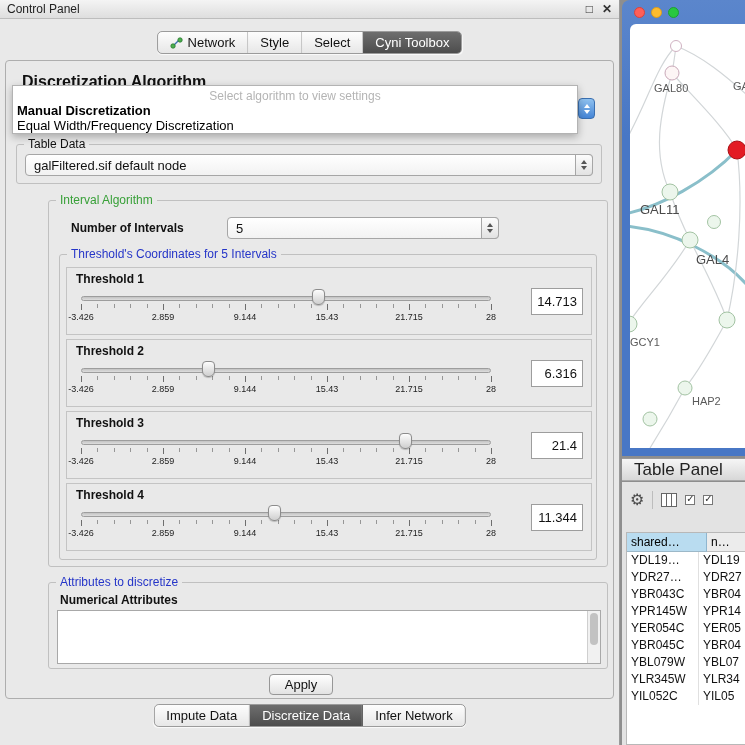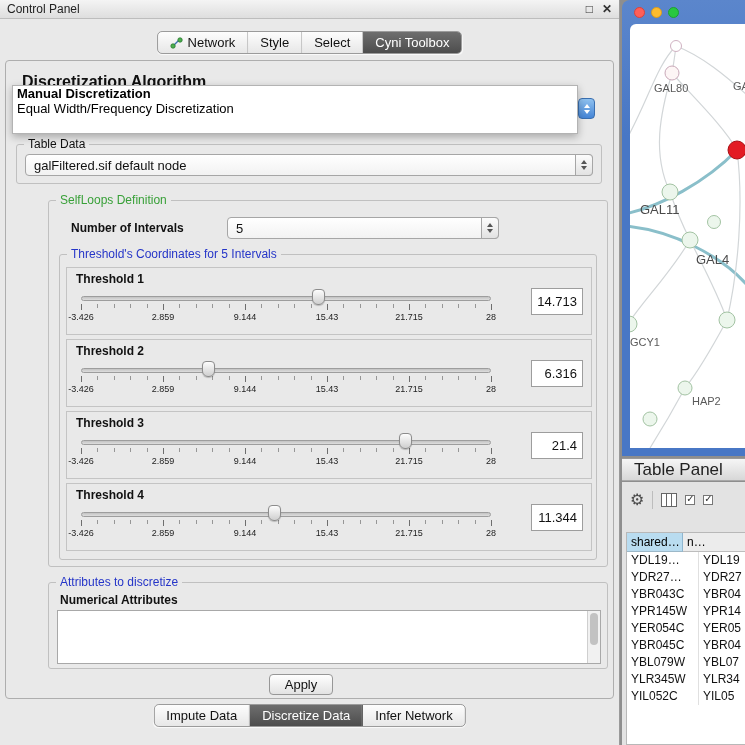--- a/index.html
+++ b/index.html
@@ -115,21 +115,21 @@
   .tsep { width:1px; height:18px; background:#bdbdbd; }
   .cols-icon { width:16px; height:14px; border:1px solid #666; background:#fff; position:relative; }
   .cols-icon:before { content:""; position:absolute; left:4px; top:0; bottom:0; width:1px; background:#666; }
   .cols-icon:after  { content:""; position:absolute; left:9px; top:0; bottom:0; width:1px; background:#666; }
   .chk { width:10px; height:10px; border:1px solid #777; background:#fff; position:relative; }
   .chk:after { content:"✓"; position:absolute; left:0; top:-3px; font-size:10px; color:#333; }
   .tbl-white { position:absolute; left:4px; top:50px; right:0; bottom:0; background:#fff;
     border:1px solid #b8b8b8; border-right:none; }
   .theader { display:flex; height:19px; }
   .hcell { font-size:12px; line-height:18px; padding:0 4px; white-space:nowrap; overflow:hidden; }
-  .hcell.c0 { width:56px; background:#b9dcf0; border-right:1px solid #8fb6cf; border-bottom:1px solid #9cb8c8; }
+  .hcell.c0 { width:80px; background:#b9dcf0; border-right:1px solid #8fb6cf; border-bottom:1px solid #9cb8c8; }
   .hcell.c1 { flex:1; background:#ececec; border-bottom:1px solid #bdbdbd; }
   .trow { display:flex; height:17px; }
   .tcell { font-size:12px; line-height:17px; padding:0 4px; white-space:nowrap; overflow:hidden; color:#111; }
   .tcell.c0 { width:72px; border-right:1px solid #e0e0e0; }
   .tcell.c1 { flex:1; }
 
   svg text { font-family:"Liberation Sans", sans-serif; }
 </style>
 </head>
 <body>
@@ -167,37 +167,38 @@
 
     <div class="panel-body">
 
       <div class="algo-title">Discretization Algorithm</div>
       <div class="combo-cap-remnant">
         <span class="arr-up"></span>
         <span class="arr-dn"></span>
       </div>
 
       <div class="dropdown-overlay">
+        <div class="dd-placeholder">Select algorithm to view settings</div>
         <div class="dd-item bold">Manual Discretization</div>
         <div class="dd-item">Equal Width/Frequency Discretization</div>
       </div>
 
       <div class="groupbox g-tabledata">
         <span class="legend black">Table Data</span>
         <div class="combo tabledata-combo">
           <span>galFiltered.sif default node</span>
           <span class="cap">
             <span class="arr-up"></span>
               <span class="arr-dn"></span>
           </span>
         </div>
       </div>
 
       <div class="groupbox g-interval">
-        <span class="legend green">SelfLoops Definition</span>
+        <span class="legend green">Interval Algorithm</span>
 
         <div class="noi-label">Number of Intervals</div>
         <div class="combo noi-combo">
           <span>5</span>
           <span class="cap">
             <span class="arr-up"></span>
               <span class="arr-dn"></span>
           </span>
         </div>
 

